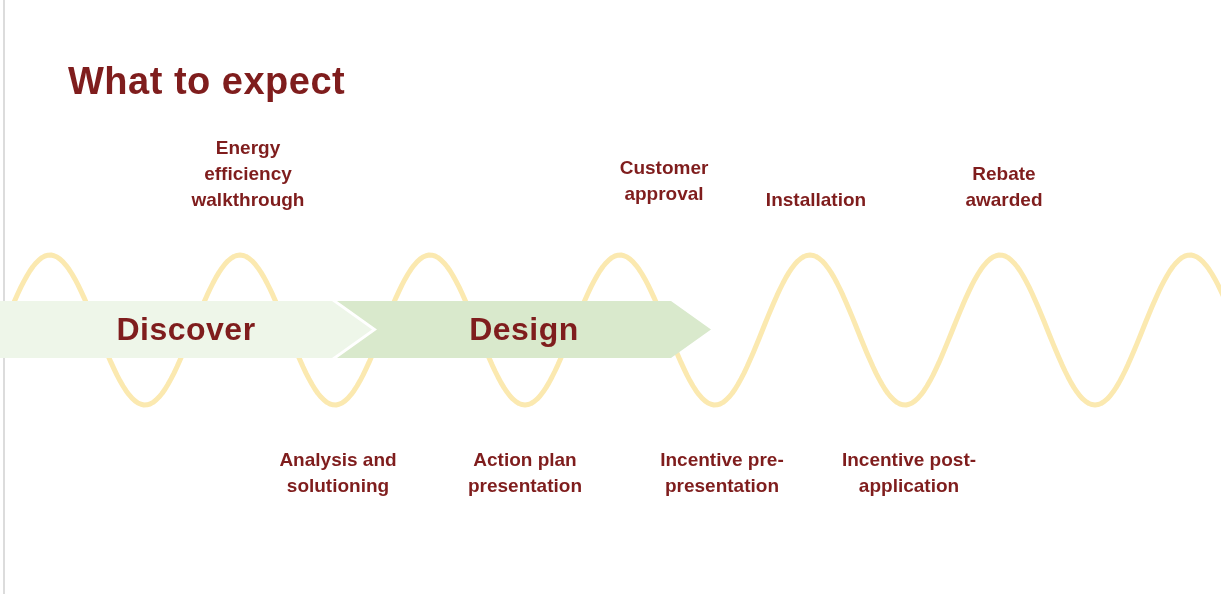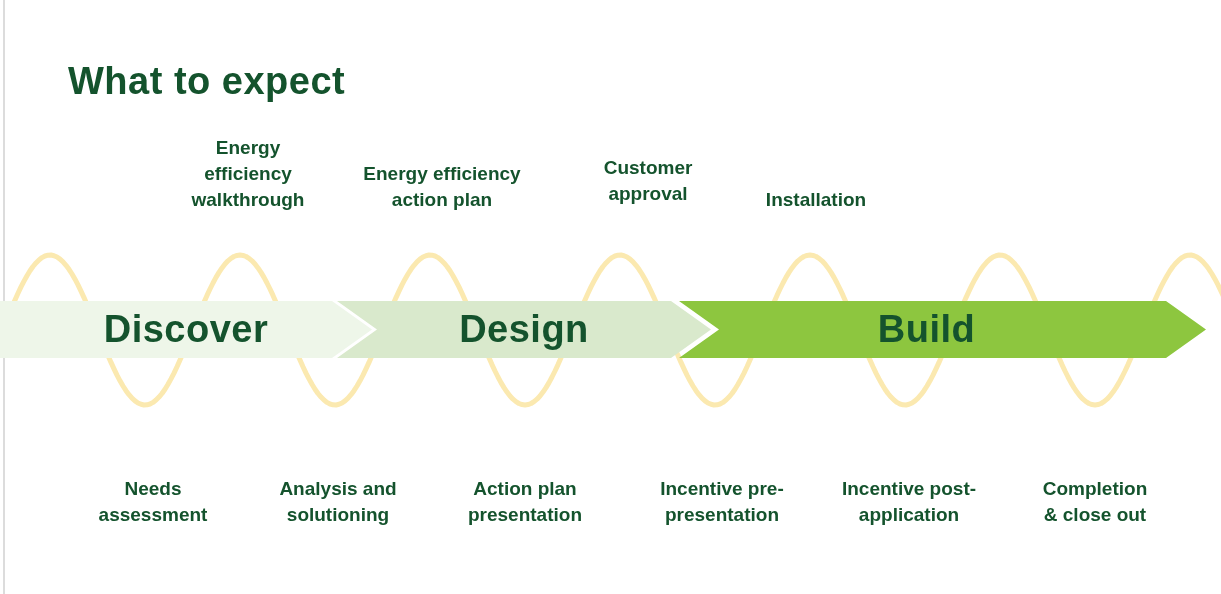--- a/index.html
+++ b/index.html
@@ -31,21 +31,20 @@
     width: 1221px; height: 594px;
   }
   .milestone {
     position: absolute;
     transform: translateX(-50%);
     text-align: center;
     font-size: 19px;
     font-weight: bold;
     line-height: 26px;
     white-space: pre-line;
-    margin-top: 29px;
   }
   .milestone.top { bottom: 381px; }
   .milestone.top.raised { bottom: 387px; }
   .milestone.bottom { top: 447px; }
   .arrow-band {
     position: absolute;
     left: 0; top: 301px;
     width: 1221px; height: 57px;
   }
   .arrow {
@@ -63,66 +62,59 @@
     left: 337px; width: 374px;
     clip-path: polygon(0 0, 334px 0, 374px 50%, 334px 100%, 0 100%, 40px 50%);
     align-items: center;
   }
   .arrow-build {
     left: 679px; width: 527px;
     padding-right: 0;
     clip-path: polygon(0 0, 487px 0, 527px 50%, 487px 100%, 0 100%, 40px 50%);
   }
   .phase-label {
-    font-size: 38px;
+    font-size: 32px;
     font-weight: bold;
     letter-spacing: 0.5px;
   }
   .arrow-build .phase-label { margin-right: 32px; }
 </style>
 </head>
 <body>
 
-<div class="canvas" style="color: #14532d;">
+<div class="canvas" style="color: #7f1d1d;">
 
   <div class="left-rule" style="background: rgb(220, 220, 220);"></div>
 
   <svg class="wave-svg" viewBox="0 0 1221 594" aria-hidden="true">
     <path fill="none" stroke-width="5" stroke-linecap="round" stroke-linejoin="round" d="M-6 350.8 L-3 343.6 L0 336.2 L3 328.8 L6 321.3 L9 314.0 L12 306.8 L15 299.9 L18 293.2 L21 286.9 L24 281.1 L27 275.7 L30 270.8 L33 266.5 L36 262.9 L39 259.9 L42 257.6 L45 256.0 L48 255.2 L51 255.0 L54 255.7 L57 257.0 L60 259.1 L63 261.8 L66 265.3 L69 269.3 L72 274.0 L75 279.2 L78 284.9 L81 291.1 L84 297.6 L87 304.5 L90 311.6 L93 318.9 L96 326.3 L99 333.7 L102 341.1 L105 348.4 L108 355.5 L111 362.4 L114 368.9 L117 375.1 L120 380.8 L123 386.0 L126 390.7 L129 394.7 L132 398.2 L135 400.9 L138 403.0 L141 404.3 L144 405.0 L147 404.8 L150 404.0 L153 402.4 L156 400.1 L159 397.1 L162 393.5 L165 389.2 L168 384.3 L171 378.9 L174 373.1 L177 366.8 L180 360.1 L183 353.2 L186 346.0 L189 338.7 L192 331.2 L195 323.8 L198 316.4 L201 309.2 L204 302.2 L207 295.4 L210 289.0 L213 283.0 L216 277.4 L219 272.4 L222 267.9 L225 264.0 L228 260.8 L231 258.3 L234 256.5 L237 255.4 L240 255.0 L243 255.4 L246 256.5 L249 258.3 L252 260.8 L255 264.0 L258 267.9 L261 272.4 L264 277.4 L267 283.0 L270 289.0 L273 295.4 L276 302.2 L279 309.2 L282 316.4 L285 323.8 L288 331.2 L291 338.7 L294 346.0 L297 353.2 L300 360.1 L303 366.8 L306 373.1 L309 378.9 L312 384.3 L315 389.2 L318 393.5 L321 397.1 L324 400.1 L327 402.4 L330 404.0 L333 404.8 L336 405.0 L339 404.3 L342 403.0 L345 400.9 L348 398.2 L351 394.7 L354 390.7 L357 386.0 L360 380.8 L363 375.1 L366 368.9 L369 362.4 L372 355.5 L375 348.4 L378 341.1 L381 333.7 L384 326.3 L387 318.9 L390 311.6 L393 304.5 L396 297.6 L399 291.1 L402 284.9 L405 279.2 L408 274.0 L411 269.3 L414 265.3 L417 261.8 L420 259.1 L423 257.0 L426 255.7 L429 255.0 L432 255.2 L435 256.0 L438 257.6 L441 259.9 L444 262.9 L447 266.5 L450 270.8 L453 275.7 L456 281.1 L459 286.9 L462 293.2 L465 299.9 L468 306.8 L471 314.0 L474 321.3 L477 328.8 L480 336.2 L483 343.6 L486 350.8 L489 357.8 L492 364.6 L495 371.0 L498 377.0 L501 382.6 L504 387.6 L507 392.1 L510 396.0 L513 399.2 L516 401.7 L519 403.5 L522 404.6 L525 405.0 L528 404.6 L531 403.5 L534 401.7 L537 399.2 L540 396.0 L543 392.1 L546 387.6 L549 382.6 L552 377.0 L555 371.0 L558 364.6 L561 357.8 L564 350.8 L567 343.6 L570 336.2 L573 328.8 L576 321.3 L579 314.0 L582 306.8 L585 299.9 L588 293.2 L591 286.9 L594 281.1 L597 275.7 L600 270.8 L603 266.5 L606 262.9 L609 259.9 L612 257.6 L615 256.0 L618 255.2 L621 255.0 L624 255.7 L627 257.0 L630 259.1 L633 261.8 L636 265.3 L639 269.3 L642 274.0 L645 279.2 L648 284.9 L651 291.1 L654 297.6 L657 304.5 L660 311.6 L663 318.9 L666 326.3 L669 333.7 L672 341.1 L675 348.4 L678 355.5 L681 362.4 L684 368.9 L687 375.1 L690 380.8 L693 386.0 L696 390.7 L699 394.7 L702 398.2 L705 400.9 L708 403.0 L711 404.3 L714 405.0 L717 404.8 L720 404.0 L723 402.4 L726 400.1 L729 397.1 L732 393.5 L735 389.2 L738 384.3 L741 378.9 L744 373.1 L747 366.8 L750 360.1 L753 353.2 L756 346.0 L759 338.7 L762 331.2 L765 323.8 L768 316.4 L771 309.2 L774 302.2 L777 295.4 L780 289.0 L783 283.0 L786 277.4 L789 272.4 L792 267.9 L795 264.0 L798 260.8 L801 258.3 L804 256.5 L807 255.4 L810 255.0 L813 255.4 L816 256.5 L819 258.3 L822 260.8 L825 264.0 L828 267.9 L831 272.4 L834 277.4 L837 283.0 L840 289.0 L843 295.4 L846 302.2 L849 309.2 L852 316.4 L855 323.8 L858 331.2 L861 338.7 L864 346.0 L867 353.2 L870 360.1 L873 366.8 L876 373.1 L879 378.9 L882 384.3 L885 389.2 L888 393.5 L891 397.1 L894 400.1 L897 402.4 L900 404.0 L903 404.8 L906 405.0 L909 404.3 L912 403.0 L915 400.9 L918 398.2 L921 394.7 L924 390.7 L927 386.0 L930 380.8 L933 375.1 L936 368.9 L939 362.4 L942 355.5 L945 348.4 L948 341.1 L951 333.7 L954 326.3 L957 318.9 L960 311.6 L963 304.5 L966 297.6 L969 291.1 L972 284.9 L975 279.2 L978 274.0 L981 269.3 L984 265.3 L987 261.8 L990 259.1 L993 257.0 L996 255.7 L999 255.0 L1002 255.2 L1005 256.0 L1008 257.6 L1011 259.9 L1014 262.9 L1017 266.5 L1020 270.8 L1023 275.7 L1026 281.1 L1029 286.9 L1032 293.2 L1035 299.9 L1038 306.8 L1041 314.0 L1044 321.3 L1047 328.8 L1050 336.2 L1053 343.6 L1056 350.8 L1059 357.8 L1062 364.6 L1065 371.0 L1068 377.0 L1071 382.6 L1074 387.6 L1077 392.1 L1080 396.0 L1083 399.2 L1086 401.7 L1089 403.5 L1092 404.6 L1095 405.0 L1098 404.6 L1101 403.5 L1104 401.7 L1107 399.2 L1110 396.0 L1113 392.1 L1116 387.6 L1119 382.6 L1122 377.0 L1125 371.0 L1128 364.6 L1131 357.8 L1134 350.8 L1137 343.6 L1140 336.2 L1143 328.8 L1146 321.3 L1149 314.0 L1152 306.8 L1155 299.9 L1158 293.2 L1161 286.9 L1164 281.1 L1167 275.7 L1170 270.8 L1173 266.5 L1176 262.9 L1179 259.9 L1182 257.6 L1185 256.0 L1188 255.2 L1191 255.0 L1194 255.7 L1197 257.0 L1200 259.1 L1203 261.8 L1206 265.3 L1209 269.3 L1212 274.0 L1215 279.2 L1218 284.9 L1221 291.1 L1224 297.6 L1227 304.5" stroke="#fbe9b0"></path>
   </svg>
 
   <h1 class="title">What to expect</h1>
 
   <div class="milestone top" style="left:248px">Energy
 efficiency
 walkthrough</div>
-  <div class="milestone top" style="left:442px">Energy efficiency
-action plan</div>
-  <div class="milestone top raised" style="left:648px">Customer
+  <div class="milestone top raised" style="left:664px">Customer
 approval</div>
   <div class="milestone top" style="left:816px">Installation</div>
+  <div class="milestone top" style="left:1004px">Rebate
+awarded</div>
 
   <div class="arrow-band">
     <div class="arrow arrow-discover" style="background: rgb(238, 246, 233);">
       <span class="phase-label">Discover</span>
     </div>
     <div class="arrow arrow-design" style="background: rgb(217, 233, 204);">
       <span class="phase-label">Design</span>
     </div>
-    <div class="arrow arrow-build" style="background: rgb(141, 198, 63);">
-      <span class="phase-label">Build</span>
-    </div>
   </div>
 
-  <div class="milestone bottom" style="left:153px">Needs
-assessment</div>
   <div class="milestone bottom" style="left:338px">Analysis and
 solutioning</div>
   <div class="milestone bottom" style="left:525px">Action plan
 presentation</div>
   <div class="milestone bottom" style="left:722px">Incentive pre-
 presentation</div>
   <div class="milestone bottom" style="left:909px">Incentive post-
 application</div>
-  <div class="milestone bottom" style="left:1095px">Completion
-&amp; close out</div>
 
 </div>
 
 </body></html>

